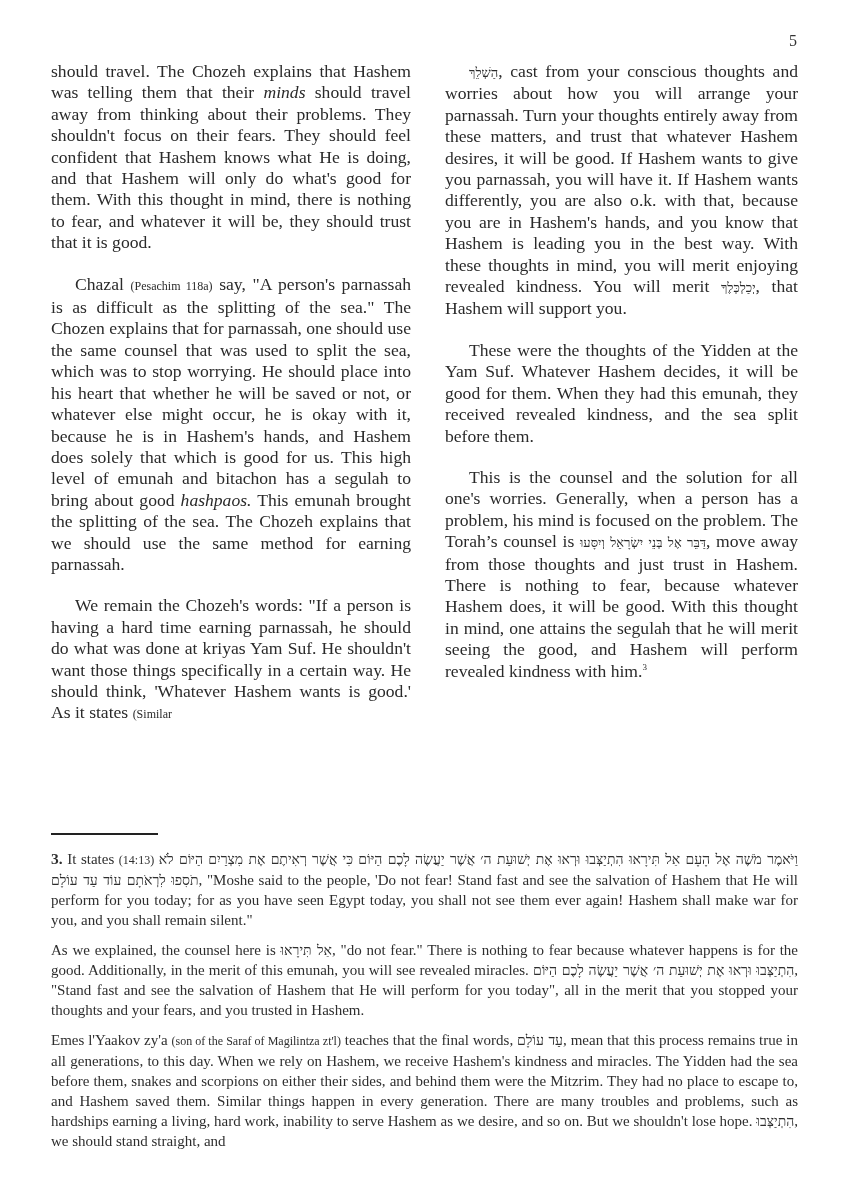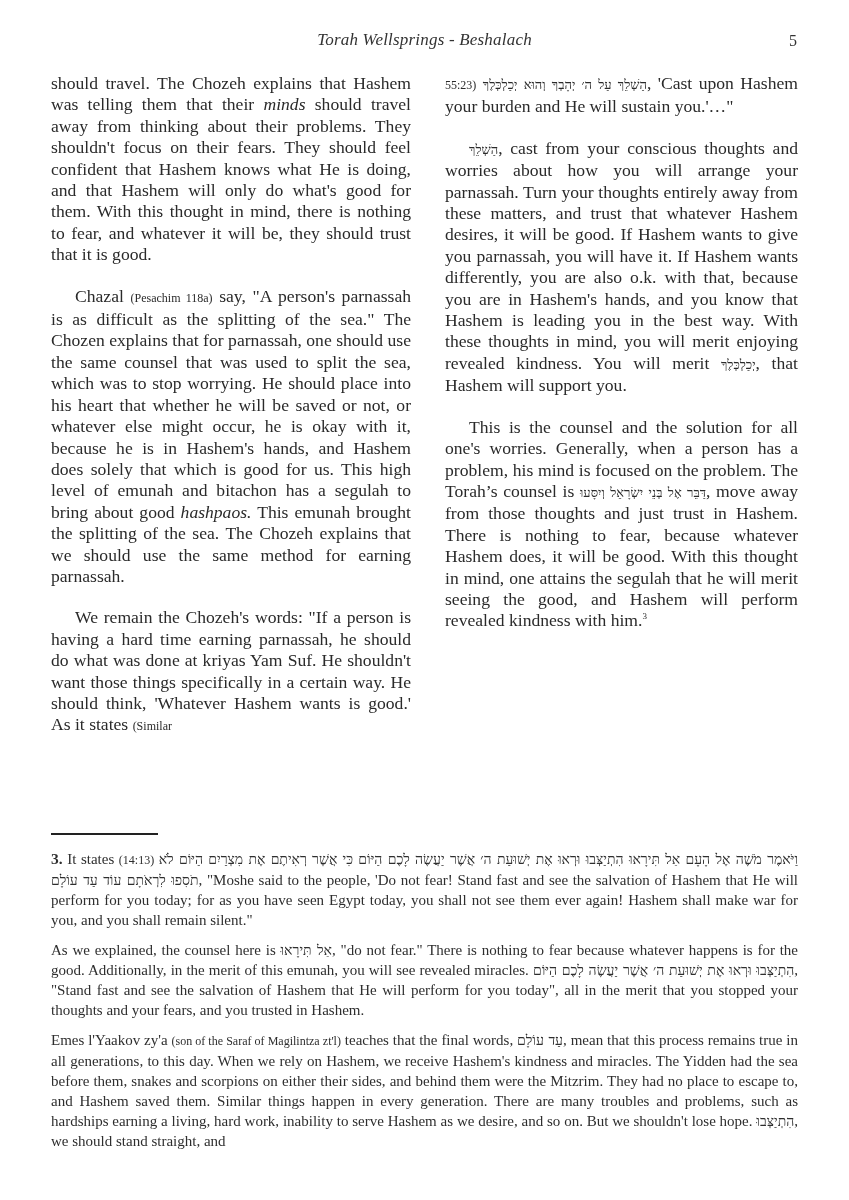--- a/index.html
+++ b/index.html
@@ -1,52 +1,51 @@
 <!DOCTYPE html>
 <html><head>
 <meta charset="utf-8">
 <style>
   html, body { margin: 0; padding: 0; background: #ffffff; }
   body { width: 849px; height: 1200px; position: relative; overflow: hidden; color: #2a2a2a; font-family: "Liberation Serif", "DejaVu Serif", serif; }
   .header { position: absolute; top: 30px; left: 0; width: 849px; height: 26px; }
   .header-title { position: absolute; left: 0; width: 849px; text-align: center; top: 0; font-style: italic; font-size: 17px; color: #333; letter-spacing: 0.2px; }
   .page-num { position: absolute; right: 52px; top: 2px; font-size: 16px; color: #333; }
-  .col { position: absolute; top: 73px; width: 360px; font-size: 17.6px; line-height: 21.4px; text-align: justify; }
+  .col { position: absolute; top: 61px; width: 360px; font-size: 17.6px; line-height: 21.4px; text-align: justify; }
   .col-left { left: 51px; }
   .col-right { left: 445px; width: 353px; }
   .col p { margin: 0 0 20px 0; }
   .indent { text-indent: 24px; }
   .small { font-size: 12px; }
   .heb { font-family: "DejaVu Serif", serif; font-size: 13px; direction: rtl; unicode-bidi: isolate; }
   .heb-s { font-family: "DejaVu Serif", serif; font-size: 14px; direction: rtl; unicode-bidi: isolate; }
   .ital { font-style: italic; }
   sup { font-size: 9px; vertical-align: super; line-height: 0; }
   .rule { position: absolute; left: 51px; top: 833px; width: 107px; height: 1.5px; background: #222; }
   .footnotes { position: absolute; left: 51px; top: 849px; width: 747px; font-size: 15px; line-height: 20px; text-align: justify; color: #2e2e2e; }
   .footnotes p { margin: 0 0 10px 0; }
   .fn-num { font-weight: bold; font-size: 15.5px; }
   .fn-small { font-size: 12px; }
 </style>
 </head>
 <body>
 
 <div class="header">
-  <div class="header-title">Torah Wellsprings - Beshalach</div>
   <div class="page-num">5</div>
 </div>
 
 <div class="col col-left">
   <p><span>should travel. The Chozeh explains that Hashem was telling them that their </span><span class="ital">minds</span><span> should travel away from thinking about their problems. They shouldn't focus on their fears. They should feel confident that Hashem knows what He is doing, and that Hashem will only do what's good for them. With this thought in mind, there is nothing to fear, and whatever it will be, they should trust that it is good.</span></p>
   <p class="indent"><span>Chazal </span><span class="small">(Pesachim 118a)</span><span> say, "A person's parnassah is as difficult as the splitting of the sea." The Chozen explains that for parnassah, one should use the same counsel that was used to split the sea, which was to stop worrying. He should place into his heart that whether he will be saved or not, or whatever else might occur, he is okay with it, because he is in Hashem's hands, and Hashem does solely that which is good for us. This high level of emunah and bitachon has a segulah to bring about good </span><span class="ital">hashpaos.</span><span> This emunah brought the splitting of the sea. The Chozeh explains that we should use the same method for earning parnassah.</span></p>
   <p class="indent"><span>We remain the Chozeh's words: "If a person is having a hard time earning parnassah, he should do what was done at kriyas Yam Suf. He shouldn't want those things specifically in a certain way. He should think, 'Whatever Hashem wants is good.' As it states </span><span class="small">(Similar</span></p>
 </div>
 
 <div class="col col-right">
-  <p><span class="small">55:23)</span> <span class="heb">הַשְׁלֵךְ עַל ה׳ יְהָבְךָ וְהוּא יְכַלְכְּלֶךָ</span><span>, 'Cast upon Hashem your burden and He will sustain you.'…"</span></p>
   <p class="indent"><span class="heb">הַשְׁלֵךְ</span><span>, cast from your conscious thoughts and worries about how you will arrange your parnassah. Turn your thoughts entirely away from these matters, and trust that whatever Hashem desires, it will be good. If Hashem wants to give you parnassah, you will have it. If Hashem wants differently, you are also o.k. with that, because you are in Hashem's hands, and you know that Hashem is leading you in the best way. With these thoughts in mind, you will merit enjoying revealed kindness. You will merit </span><span class="heb">יְכַלְכְּלֶךָ</span><span>, that Hashem will support you.</span></p>
+  <p class="indent"><span>These were the thoughts of the Yidden at the Yam Suf. Whatever Hashem decides, it will be good for them. When they had this emunah, they received revealed kindness, and the sea split before them.</span></p>
   <p class="indent"><span>This is the counsel and the solution for all one's worries. Generally, when a person has a problem, his mind is focused on the problem. The Torah’s counsel is </span><span class="heb">דַּבֵּר אֶל בְּנֵי יִשְׂרָאֵל וְיִסָּעוּ</span><span>, move away from those thoughts and just trust in Hashem. There is nothing to fear, because whatever Hashem does, it will be good. With this thought in mind, one attains the segulah that he will merit seeing the good, and Hashem will perform revealed kindness with him.</span><sup>3</sup></p>
 </div>
 
 <div class="rule"></div>
 
 <div class="footnotes">
   <p><span class="fn-num">3.</span><span> It states </span><span class="fn-small">(14:13)</span> <span class="heb-s">וַיֹּאמֶר מֹשֶׁה אֶל הָעָם אַל תִּירָאוּ הִתְיַצְּבוּ וּרְאוּ אֶת יְשׁוּעַת ה׳ אֲשֶׁר יַעֲשֶׂה לָכֶם הַיּוֹם כִּי אֲשֶׁר רְאִיתֶם אֶת מִצְרַיִם הַיּוֹם לֹא תֹסִפוּ לִרְאֹתָם עוֹד עַד עוֹלָם</span><span>, "Moshe said to the people, 'Do not fear! Stand fast and see the salvation of Hashem that He will perform for you today; for as you have seen Egypt today, you shall not see them ever again! Hashem shall make war for you, and you shall remain silent."</span></p>
   <p><span>As we explained, the counsel here is </span><span class="heb-s">אַל תִּירָאוּ</span><span>, "do not fear." There is nothing to fear because whatever happens is for the good. Additionally, in the merit of this emunah, you will see revealed miracles. </span><span class="heb-s">הִתְיַצְּבוּ וּרְאוּ אֶת יְשׁוּעַת ה׳ אֲשֶׁר יַעֲשֶׂה לָכֶם הַיּוֹם</span><span>, "Stand fast and see the salvation of Hashem that He will perform for you today", all in the merit that you stopped your thoughts and your fears, and you trusted in Hashem.</span></p>
   <p><span>Emes l'Yaakov zy'a </span><span class="fn-small">(son of the Saraf of Magilintza zt'l)</span><span> teaches that the final words, </span><span class="heb-s">עַד עוֹלָם</span><span>, mean that this process remains true in all generations, to this day. When we rely on Hashem, we receive Hashem's kindness and miracles. The Yidden had the sea before them, snakes and scorpions on either their sides, and behind them were the Mitzrim. They had no place to escape to, and Hashem saved them. Similar things happen in every generation. There are many troubles and problems, such as hardships earning a living, hard work, inability to serve Hashem as we desire, and so on. But we shouldn't lose hope. </span><span class="heb-s">הִתְיַצְּבוּ</span><span>, we should stand straight, and</span></p>
 </div>

